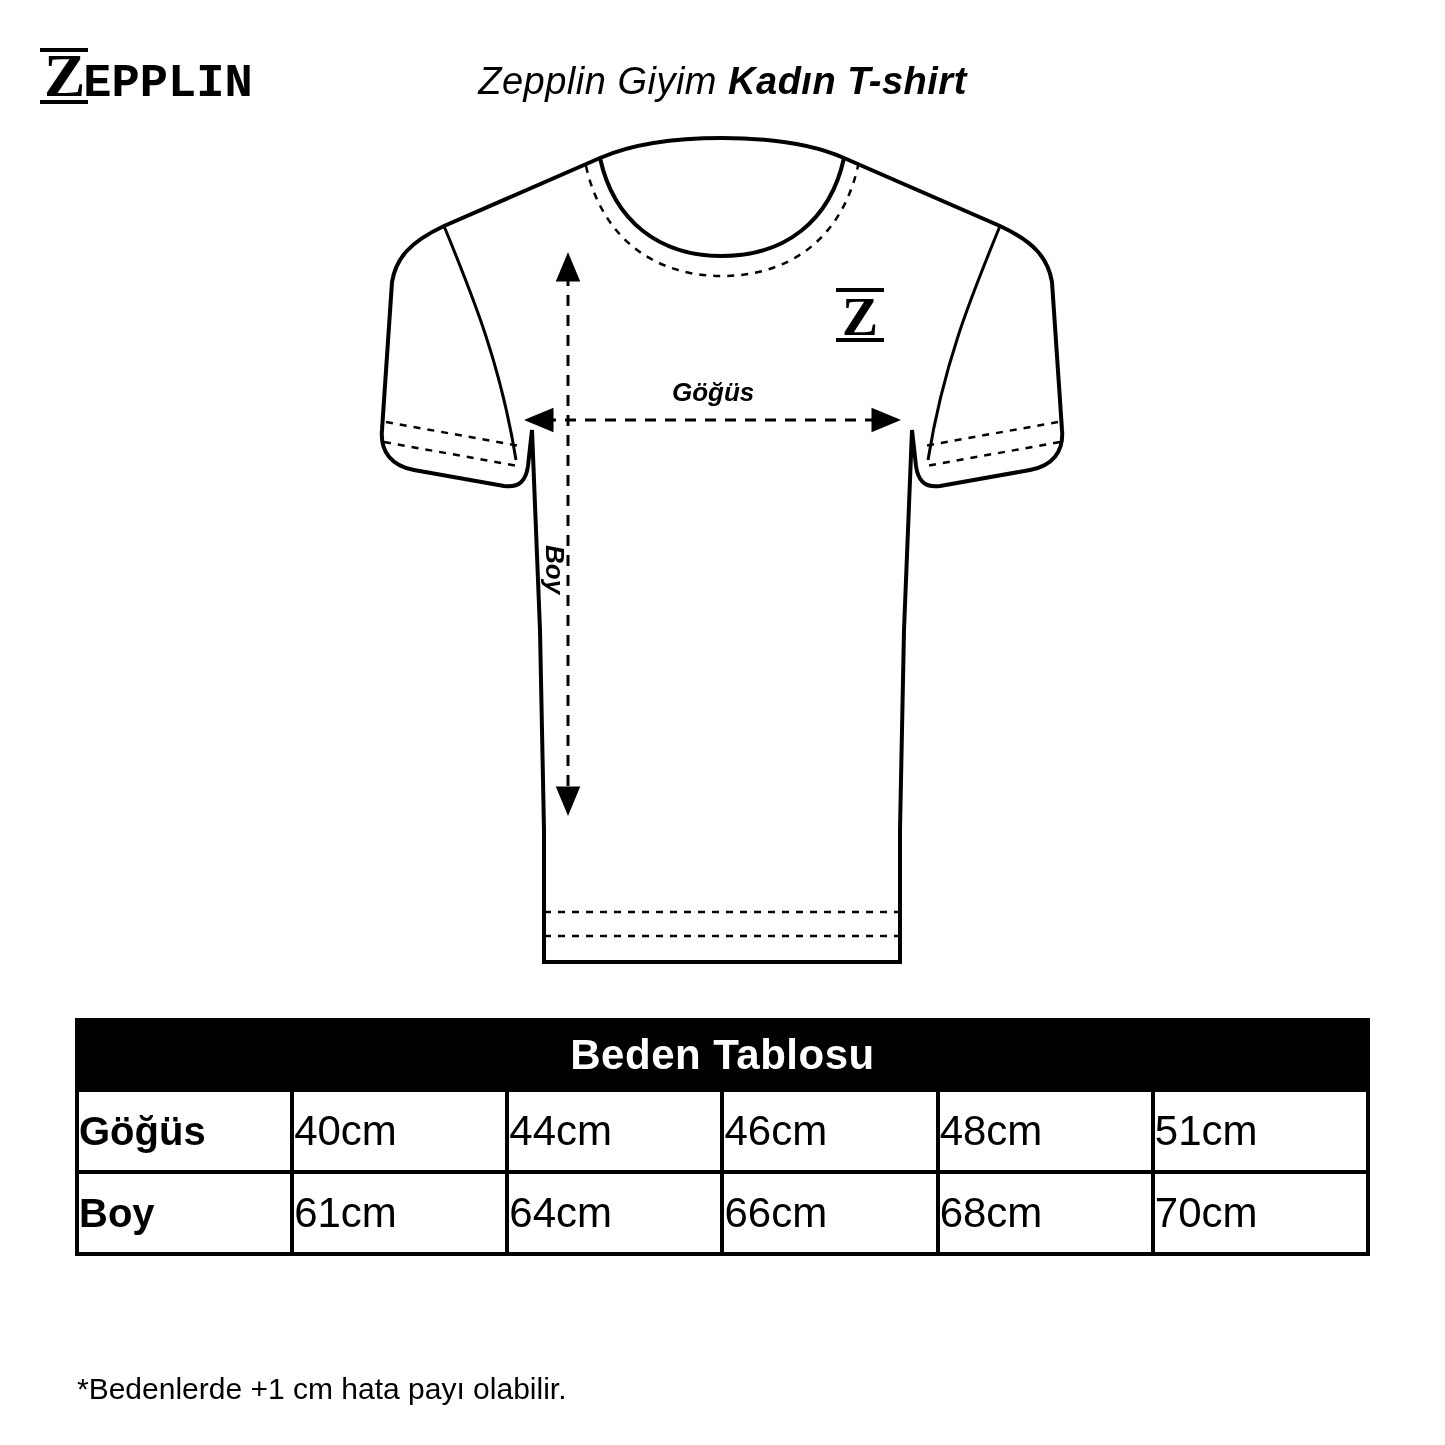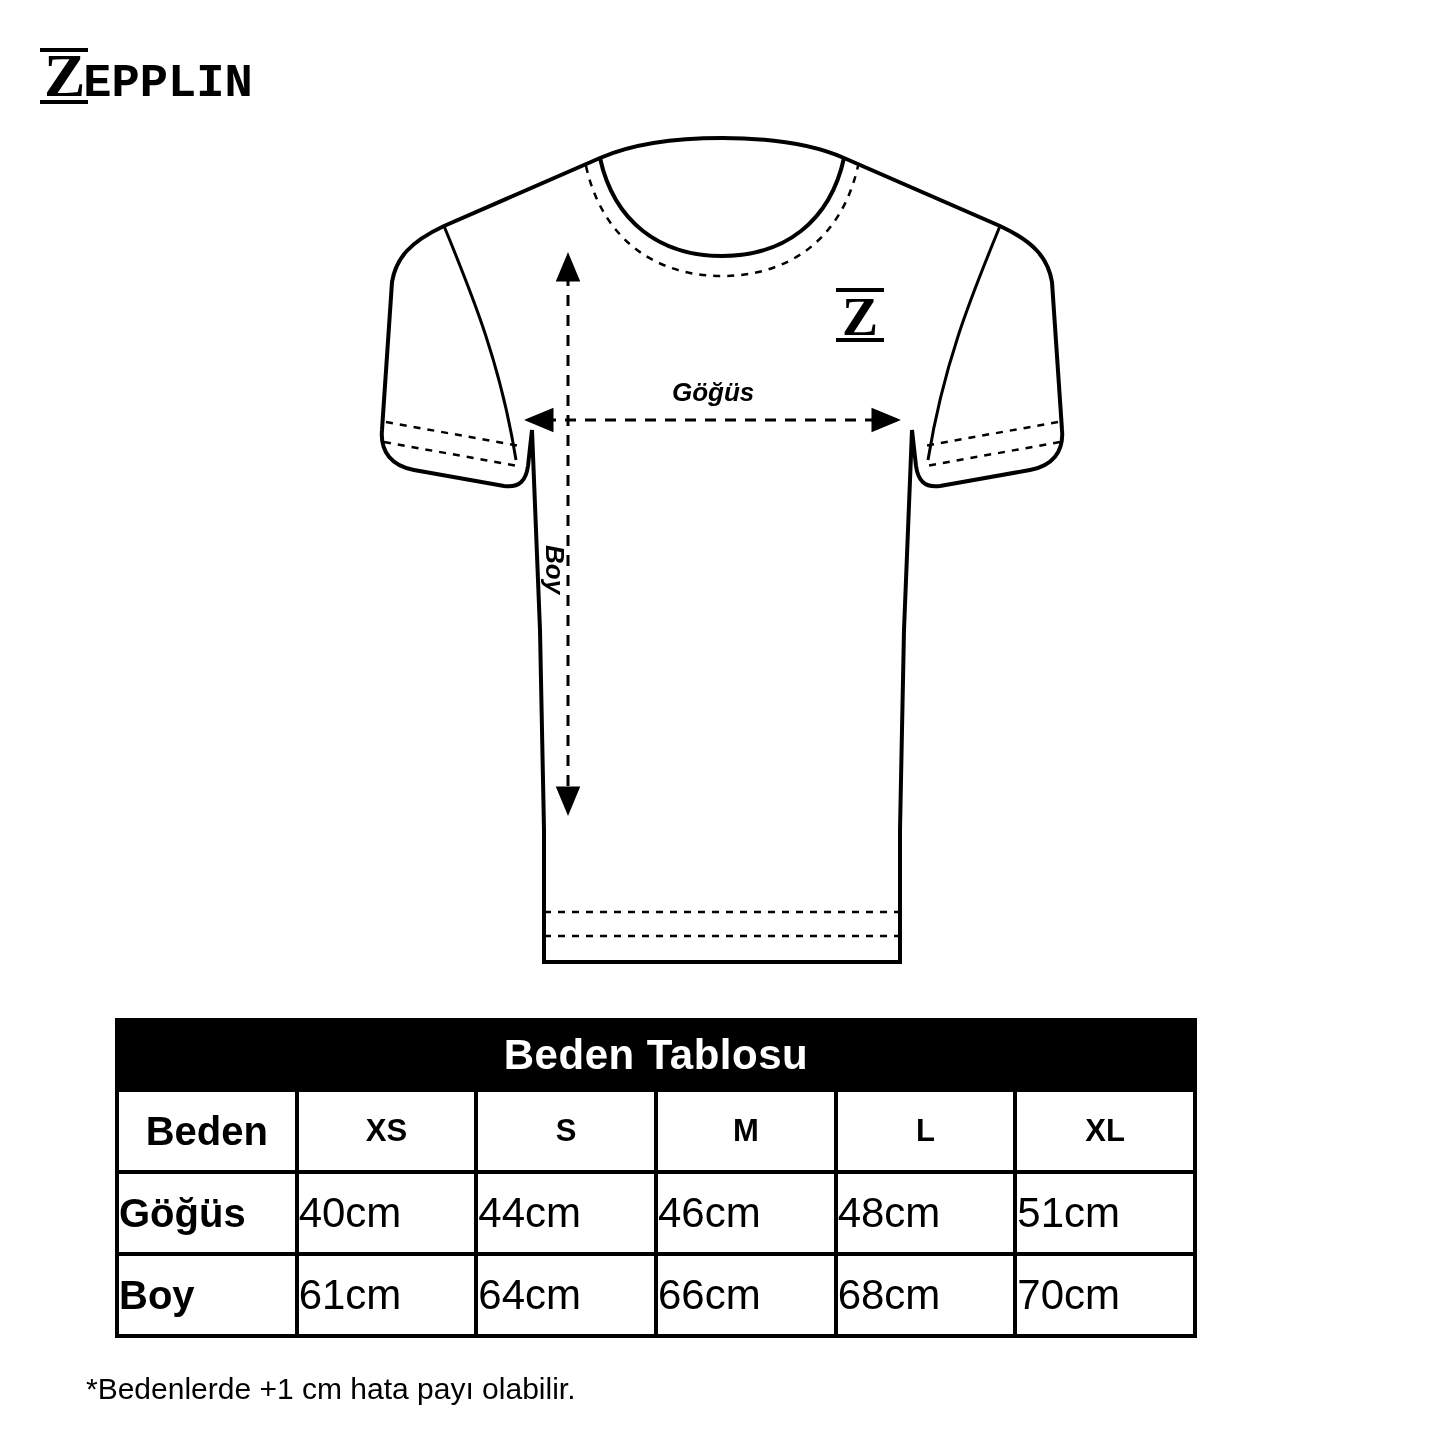--- a/index.html
+++ b/index.html
@@ -106,22 +106,21 @@
     font-weight: bold;
     transform: rotate(90deg);
     transform-origin: left top;
   }
 
   
   .table-wrap {
     position: absolute;
     left: 75px;
     top: 1018px;
-    width: 1082px;
-    margin-left: 40px;
+    width: 1295px;
   }
   table.size-table {
     border-collapse: collapse;
     width: 100%;
     table-layout: fixed;
   }
   table.size-table td, table.size-table th {
     border: 4px solid #000;
     padding: 0;
   }
@@ -152,32 +151,36 @@
     padding-left: 22px;
     height: 78px;
   }
   .cell-val {
     font-size: 42px;
     padding-left: 14px;
     height: 78px;
   }
   .footnote {
     position: absolute;
-    left: 86px;
+    left: 77px;
     top: 1372px;
     font-size: 30px;
   }
 </style>
 </head>
 <body>
 
 <div class="header">
   <div class="brand-logo">
     <span class="brand-z">Z</span>
     <span class="brand-rest">EPPLIN</span>
+  </div>
+  <div class="title">
+    <span class="t-light">Zepplin Giyim</span>
+    <span class="t-bold">Kadın T-shirt</span>
   </div>
 </div>
 
 <div class="illustration">
   <svg width="1445" height="870" viewBox="0 0 1445 870">
     <g fill="none" stroke="#000" stroke-width="3.5">
 
       <path d="M600 28
                C 632 14, 672 8, 722 8
                C 772 8, 812 14, 844 28
@@ -243,28 +246,20 @@
   <div class="label-boy">Boy</div>
 </div>
 
 <div class="table-wrap">
   <table class="size-table">
     <tbody>
       <tr>
         <td class="tbl-title" colspan="6">Beden Tablosu</td>
       </tr>
       <tr>
-        <td class="hdr-label">Beden</td>
-        <td class="hdr-size">XS</td>
-        <td class="hdr-size">S</td>
-        <td class="hdr-size">M</td>
-        <td class="hdr-size">L</td>
-        <td class="hdr-size">XL</td>
-      </tr>
-      <tr>
         <td class="row-label">Göğüs</td>
         <td class="cell-val">40cm</td>
         <td class="cell-val">44cm</td>
         <td class="cell-val">46cm</td>
         <td class="cell-val">48cm</td>
         <td class="cell-val">51cm</td>
       </tr>
       <tr>
         <td class="row-label">Boy</td>
         <td class="cell-val">61cm</td>

